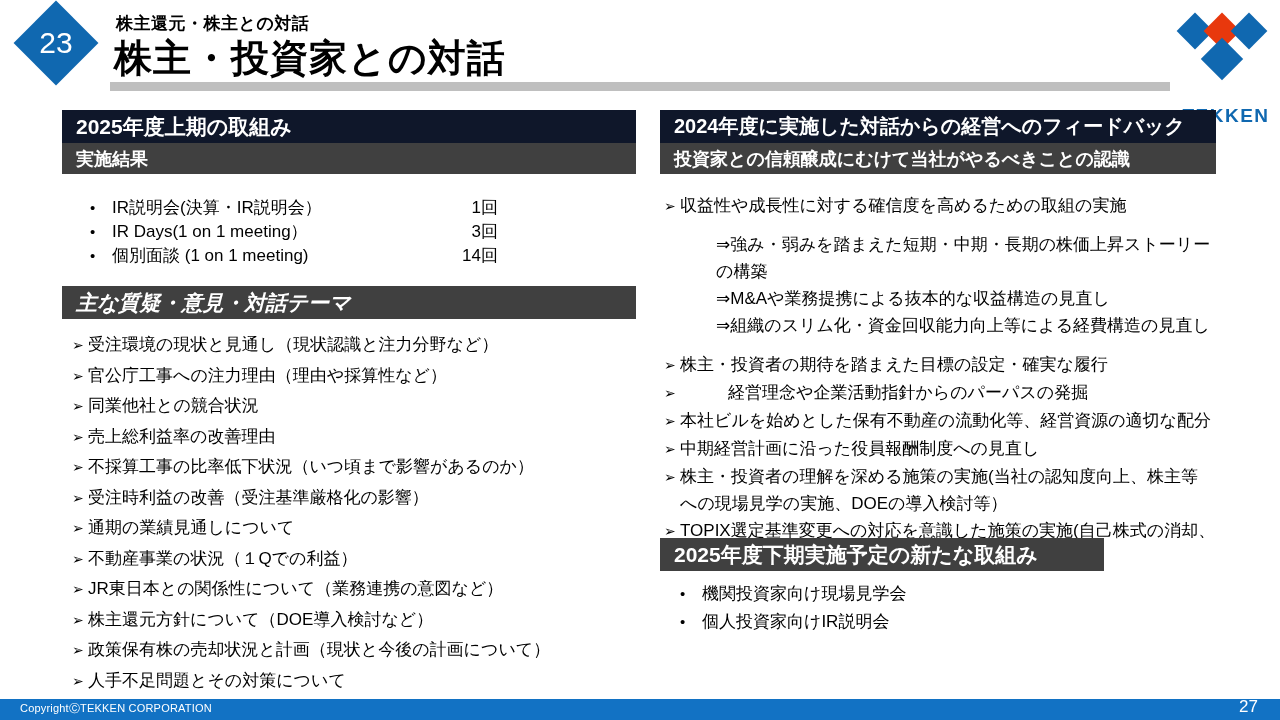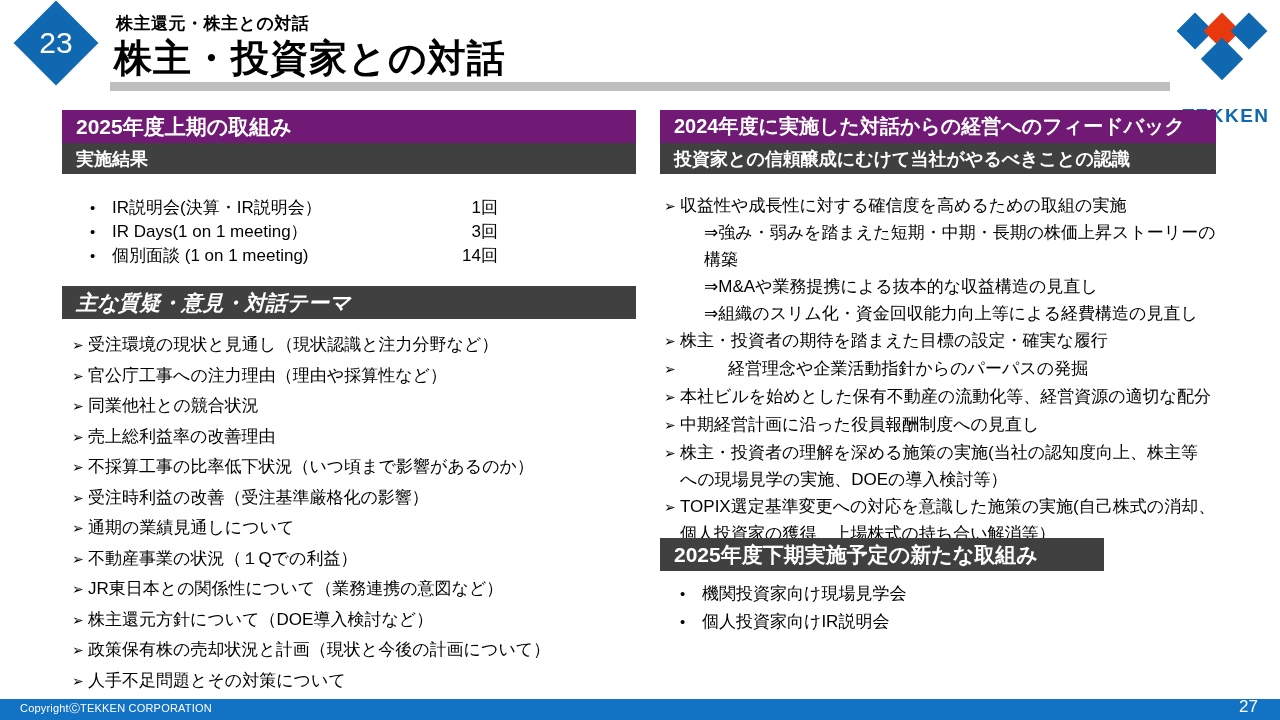--- a/index.html
+++ b/index.html
@@ -97,21 +97,21 @@
     text-align: center;
     font-size: 19px;
     font-weight: bold;
     color: #1068b0;
     letter-spacing: 1.5px;
     margin-top: 29px;
   }
 
   
   .banner-dark {
-    background: #701a75;
+    background: #0f172a;
     color: #ffffff;
     font-weight: bold;
     display: flex;
     align-items: center;
     padding-left: 14px;
     box-sizing: border-box;
   }
   .banner-light {
     background: #404040;
     color: #ffffff;
@@ -214,21 +214,21 @@
   }
   #lc-themes li { line-height: 29.5px; }
 
   #rc-items {
     left: 664px; top: 192px; width: 560px;
   }
   #rc-items li { line-height: 27px; }
   #rc-items li .txt { white-space: pre-line; }
 
   .sub-arrows {
-    margin: 0;
+    margin: 12px;
     padding: 0;
     list-style: none;
   }
   .sub-arrows li {
     font-size: 17px;
     line-height: 27px;
     color: #000000;
     padding-left: 24px;
     display: block;
   }

